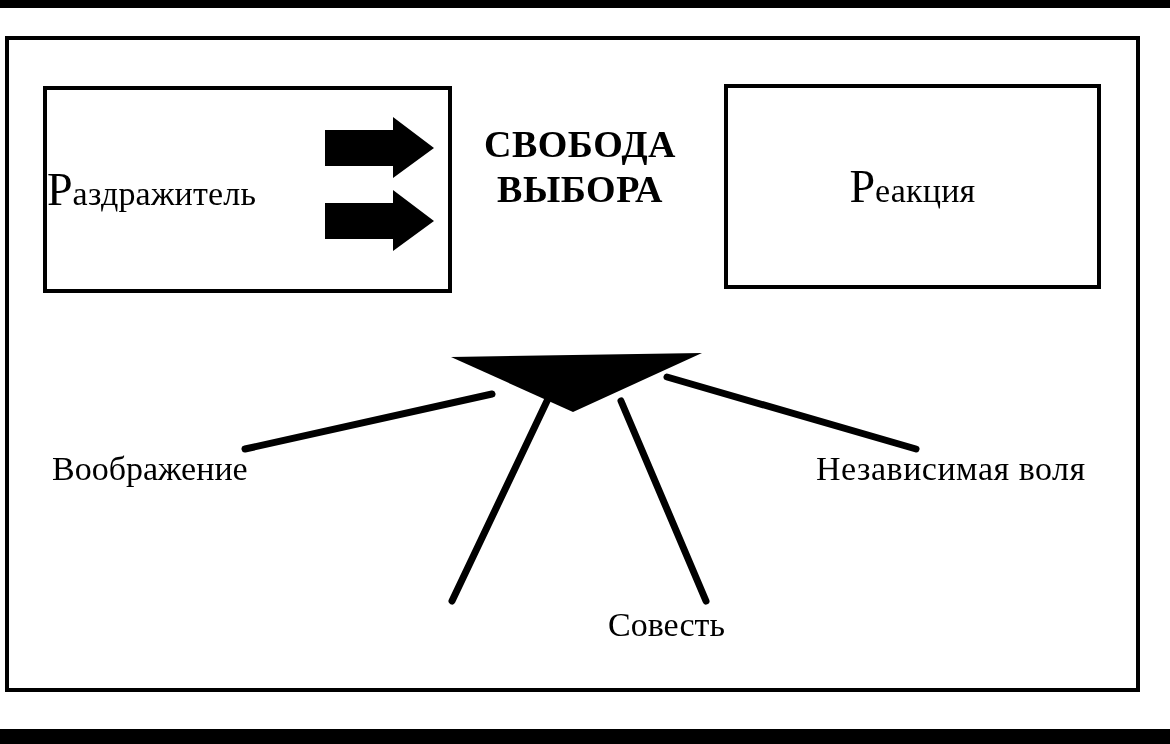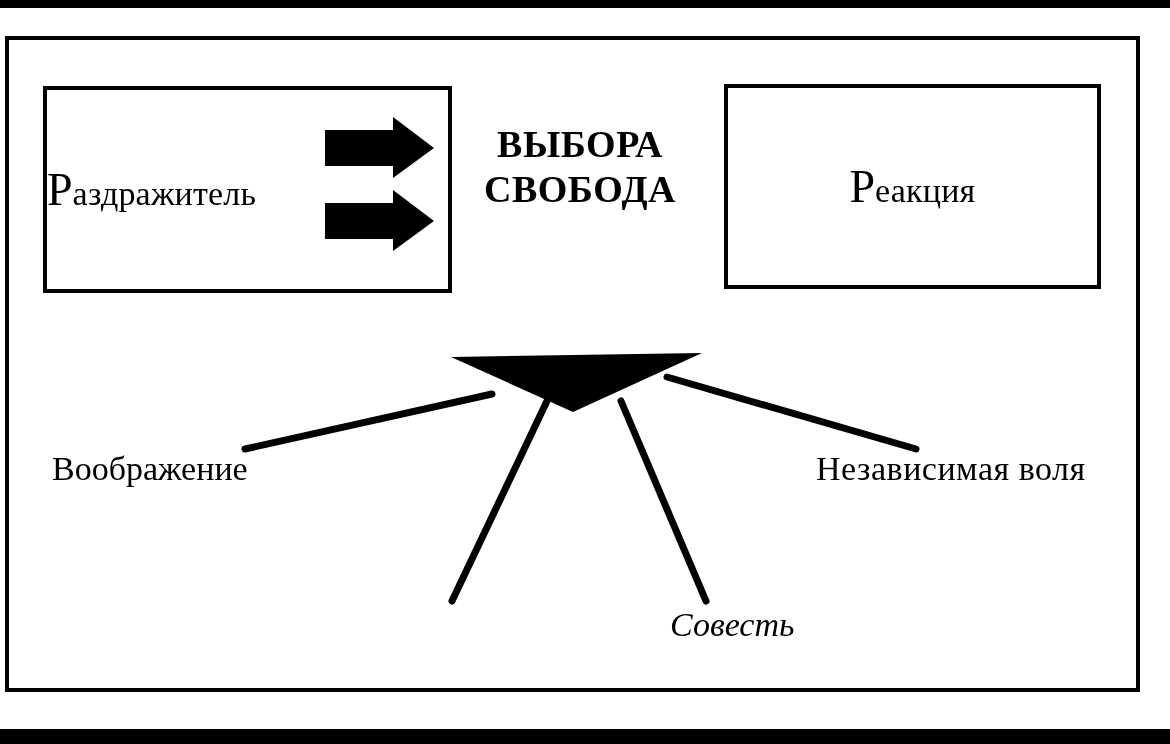--- a/index.html
+++ b/index.html
@@ -111,21 +111,21 @@
   
   .leaf-label {
     position: absolute;
     white-space: nowrap;
     font-size: 34px;
     line-height: 1;
   }
   #label-self-awareness { left: 52px;  top: 452px; }
   #label-independent-will { left: 776px; top: 452px; letter-spacing: 0.5px; margin-left: 40px; }
   #label-imagination { left: 330px; top: 608px; }
-  #label-conscience  { left: 670px; top: 608px; font-style: italic; }
+  #label-conscience  { left: 608px; top: 608px; }
 </style>
 </head>
 <body>
 
 <div id="stage">
 
   <div class="scan-band top"></div>
   <div class="scan-band bottom"></div>
 
   <div id="outer-frame"></div>
@@ -136,22 +136,22 @@
     </span>
   </div>
 
   <div class="node-box" id="box-reaction">
     <span class="smallcaps-word">
       <span class="cap">Р</span><span class="rest">еакция</span>
     </span>
   </div>
 
   <div id="freedom-heading">
+    <span class="line">СВОБОДА</span>
     <span class="line">ВЫБОРА</span>
-    <span class="line">СВОБОДА</span>
   </div>
 
   <svg id="vector-layer" viewBox="0 0 1170 744">
 
     <g>
       <path d="M 325,130 L 393,130 L 393,117 L 434,148 L 393,178 L 393,166 L 325,166 Z" fill="#000000"></path>
     </g>
 
     <g>
       <path d="M 325,203 L 393,203 L 393,190 L 434,221 L 393,251 L 393,239 L 325,239 Z" fill="#000000"></path>

